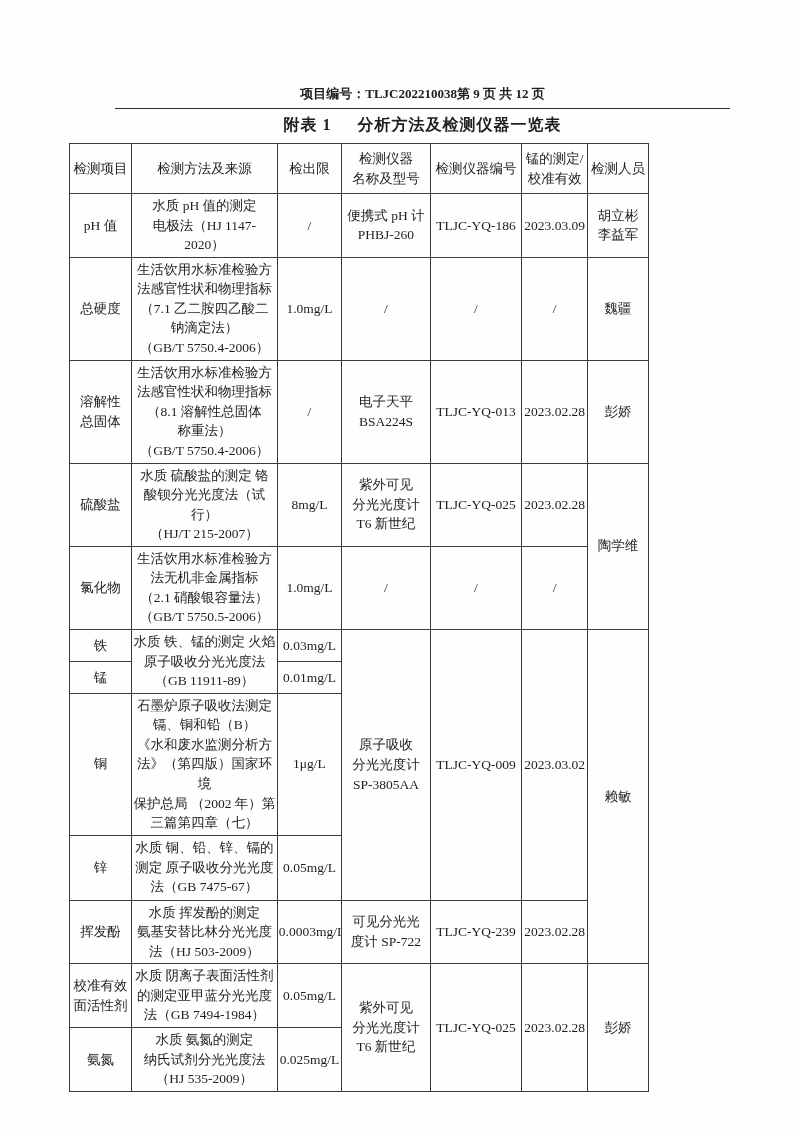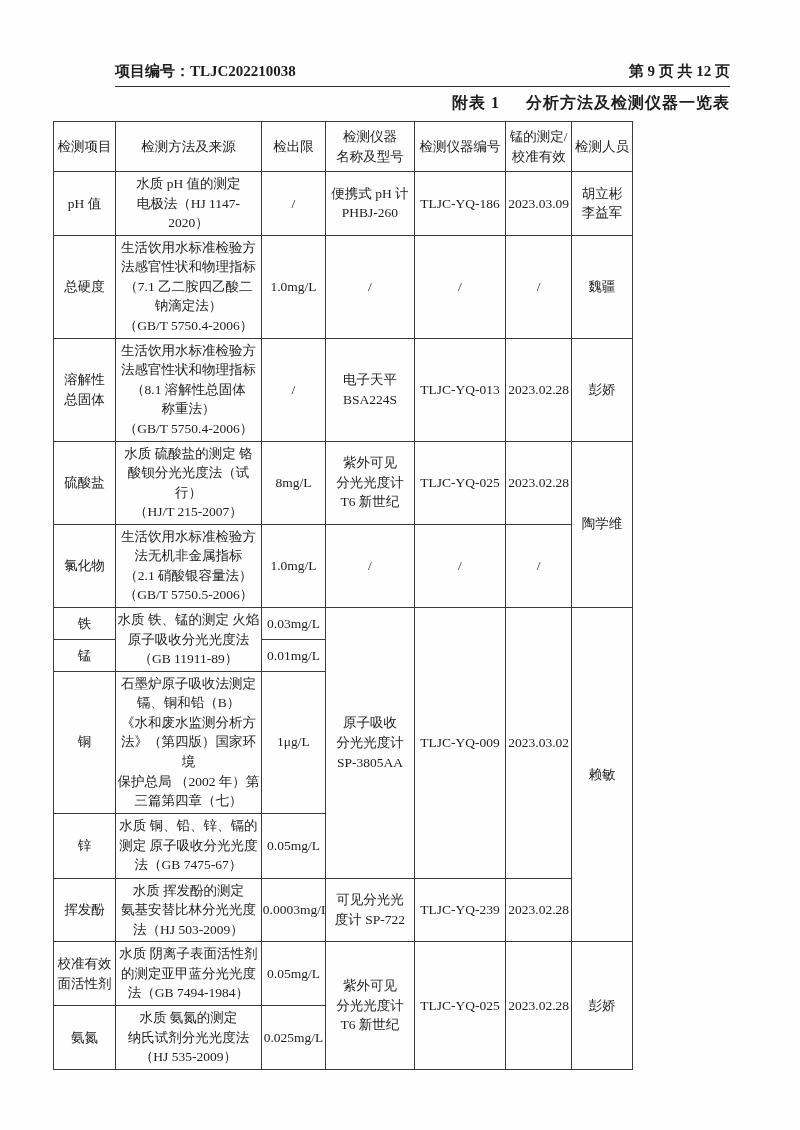--- a/index.html
+++ b/index.html
@@ -12,39 +12,39 @@
     color: #1e1e1e;
   }
   .page {
     position: relative;
     width: 800px;
     height: 1130px;
     background: #fefefe;
     overflow: hidden;
   }
   .doc-header {
-    margin: 62px 70px 0 115px;
+    margin: 85px 70px 0 115px;
     display: flex;
-    justify-content: space-between;
+    justify-content: center;
     align-items: flex-end;
-    font-size: 15px;
+    font-size: 13px;
     font-weight: bold;
     padding-bottom: 5px;
     border-bottom: 1.5px solid #2f2f2f;
   }
   .doc-title {
     margin: 6px 70px 0 115px;
-    text-align: right;
+    text-align: center;
     font-size: 16px;
     font-weight: bold;
     letter-spacing: 1px;
   }
   .doc-title .title-prefix { margin-right: 26px; }
   table.main {
-    margin-left: 53px;
+    margin-left: 69px;
     margin-top: 7px;
     width: 580px;
     border-collapse: collapse;
     table-layout: fixed;
   }
   table.main th, table.main td {
     border: 1px solid #3a3a3a;
     text-align: center;
     vertical-align: middle;
     font-size: 13.5px;

